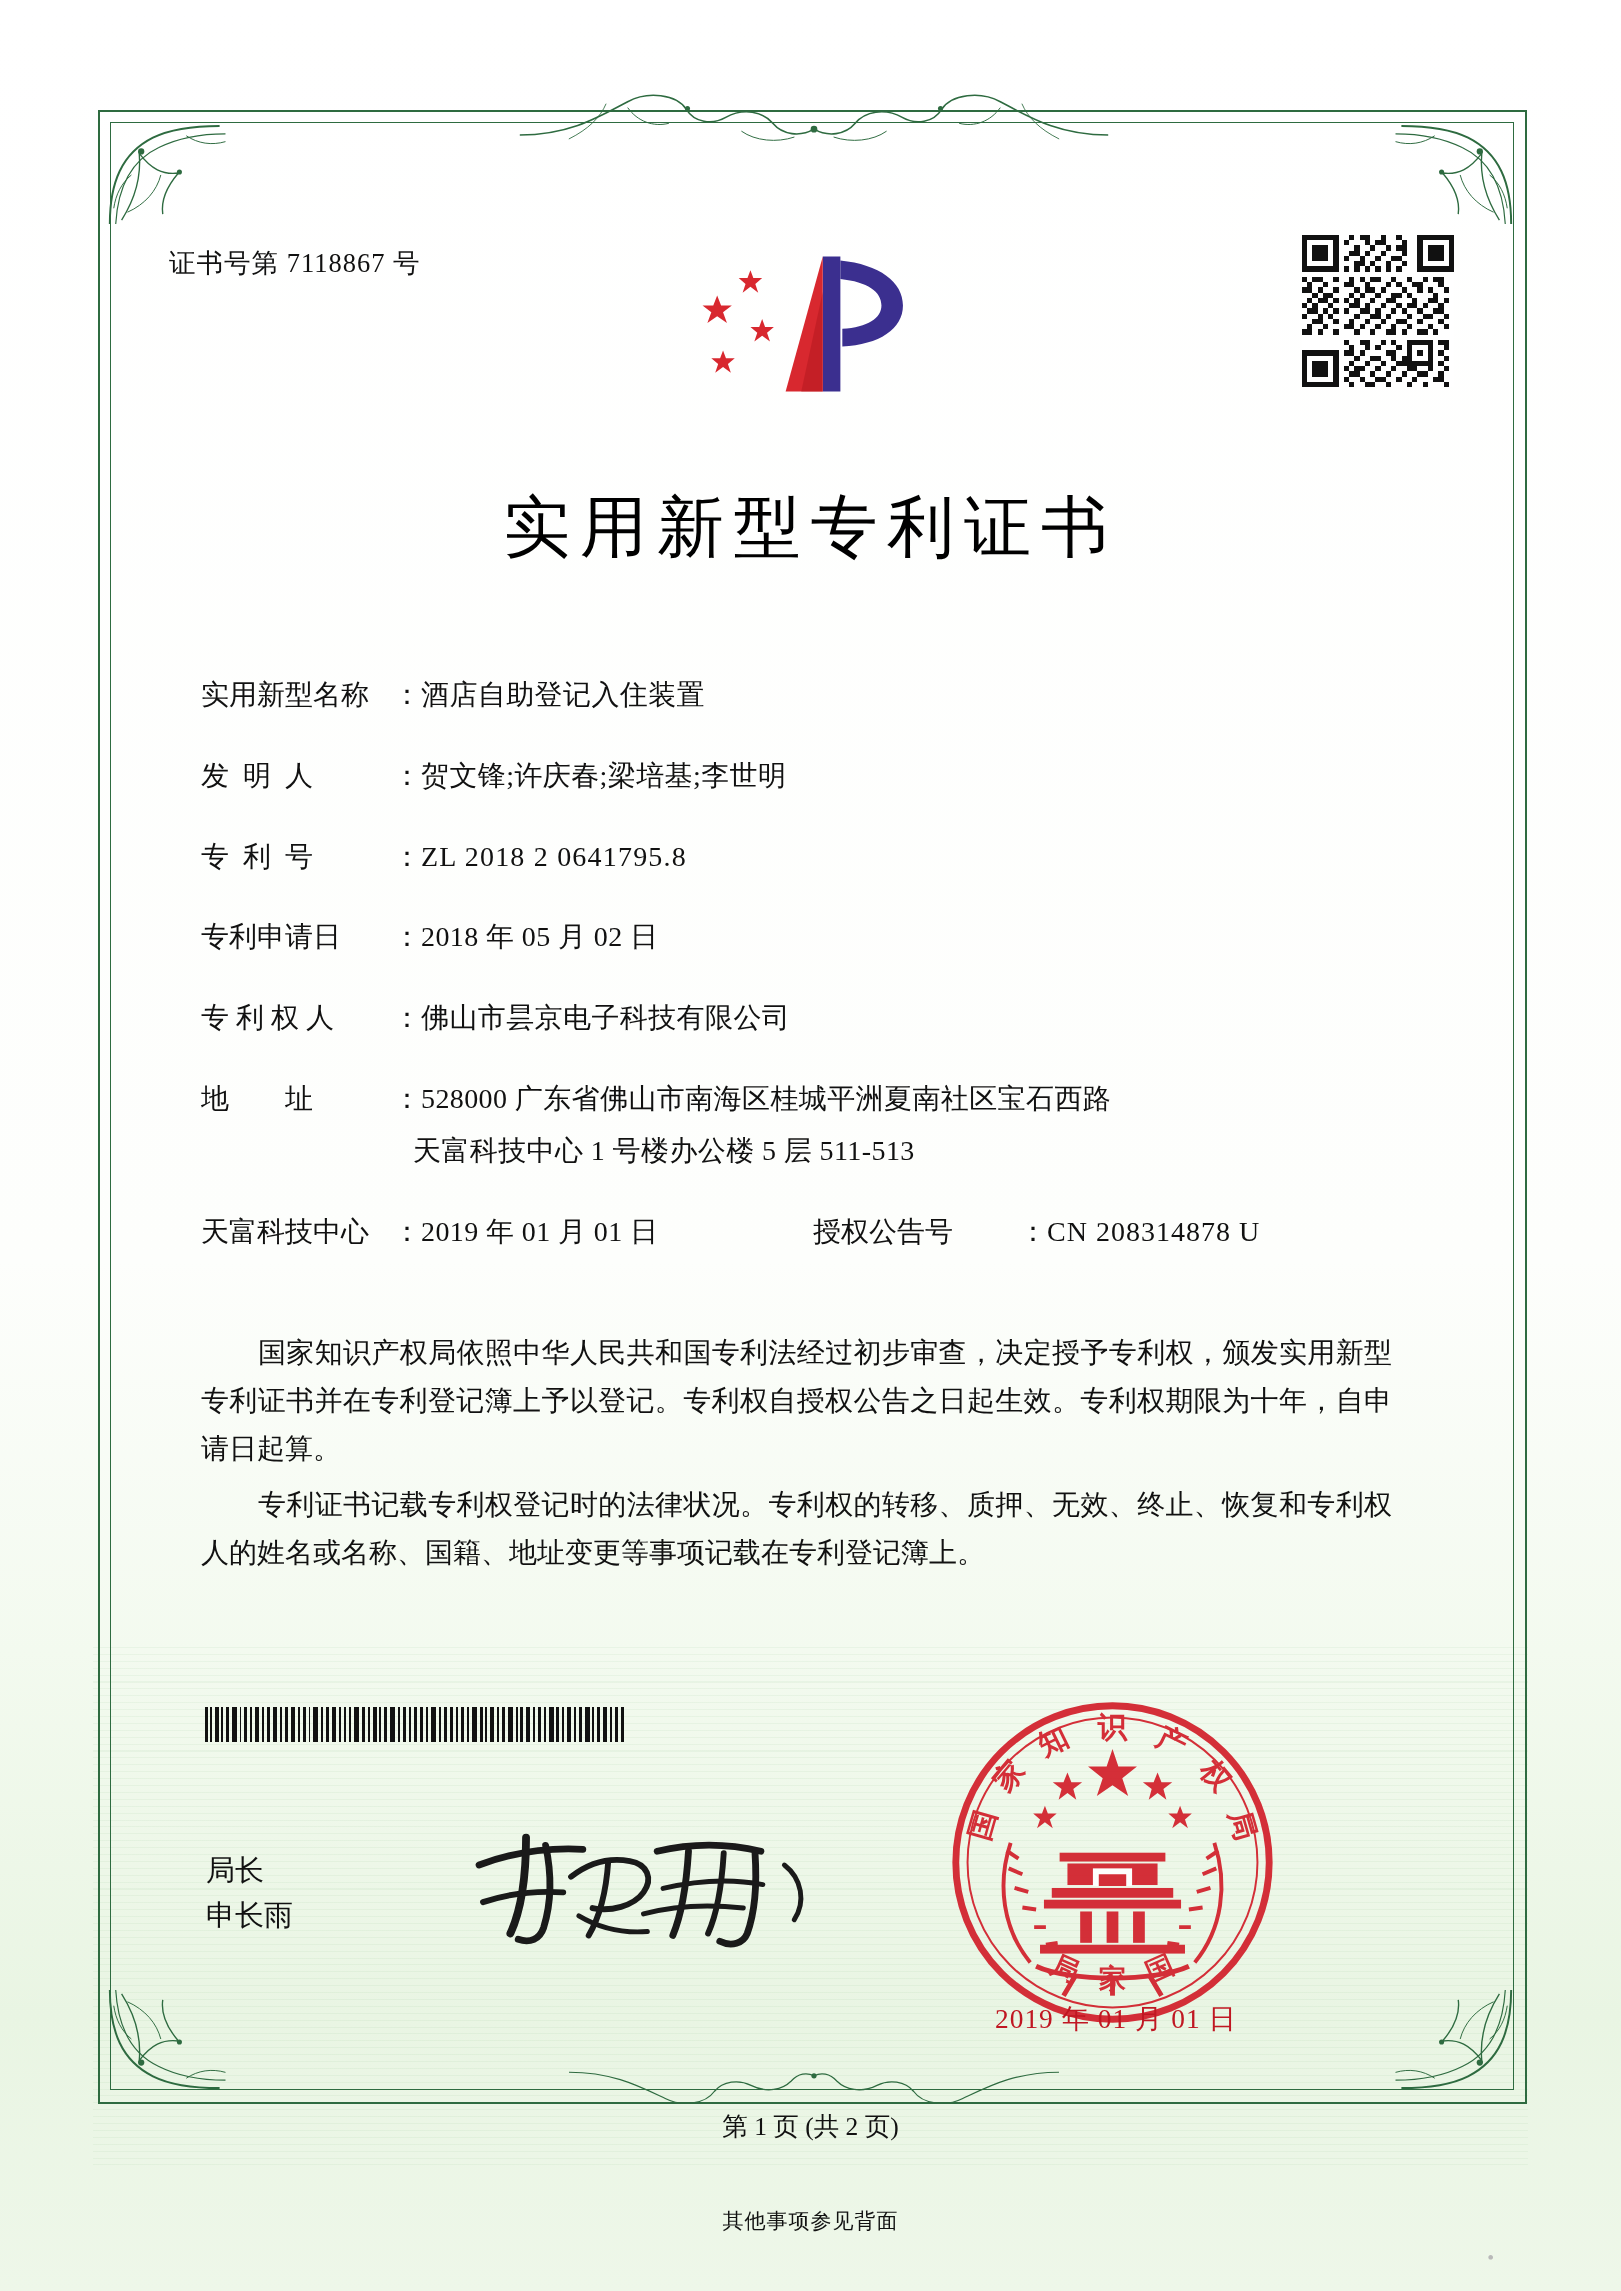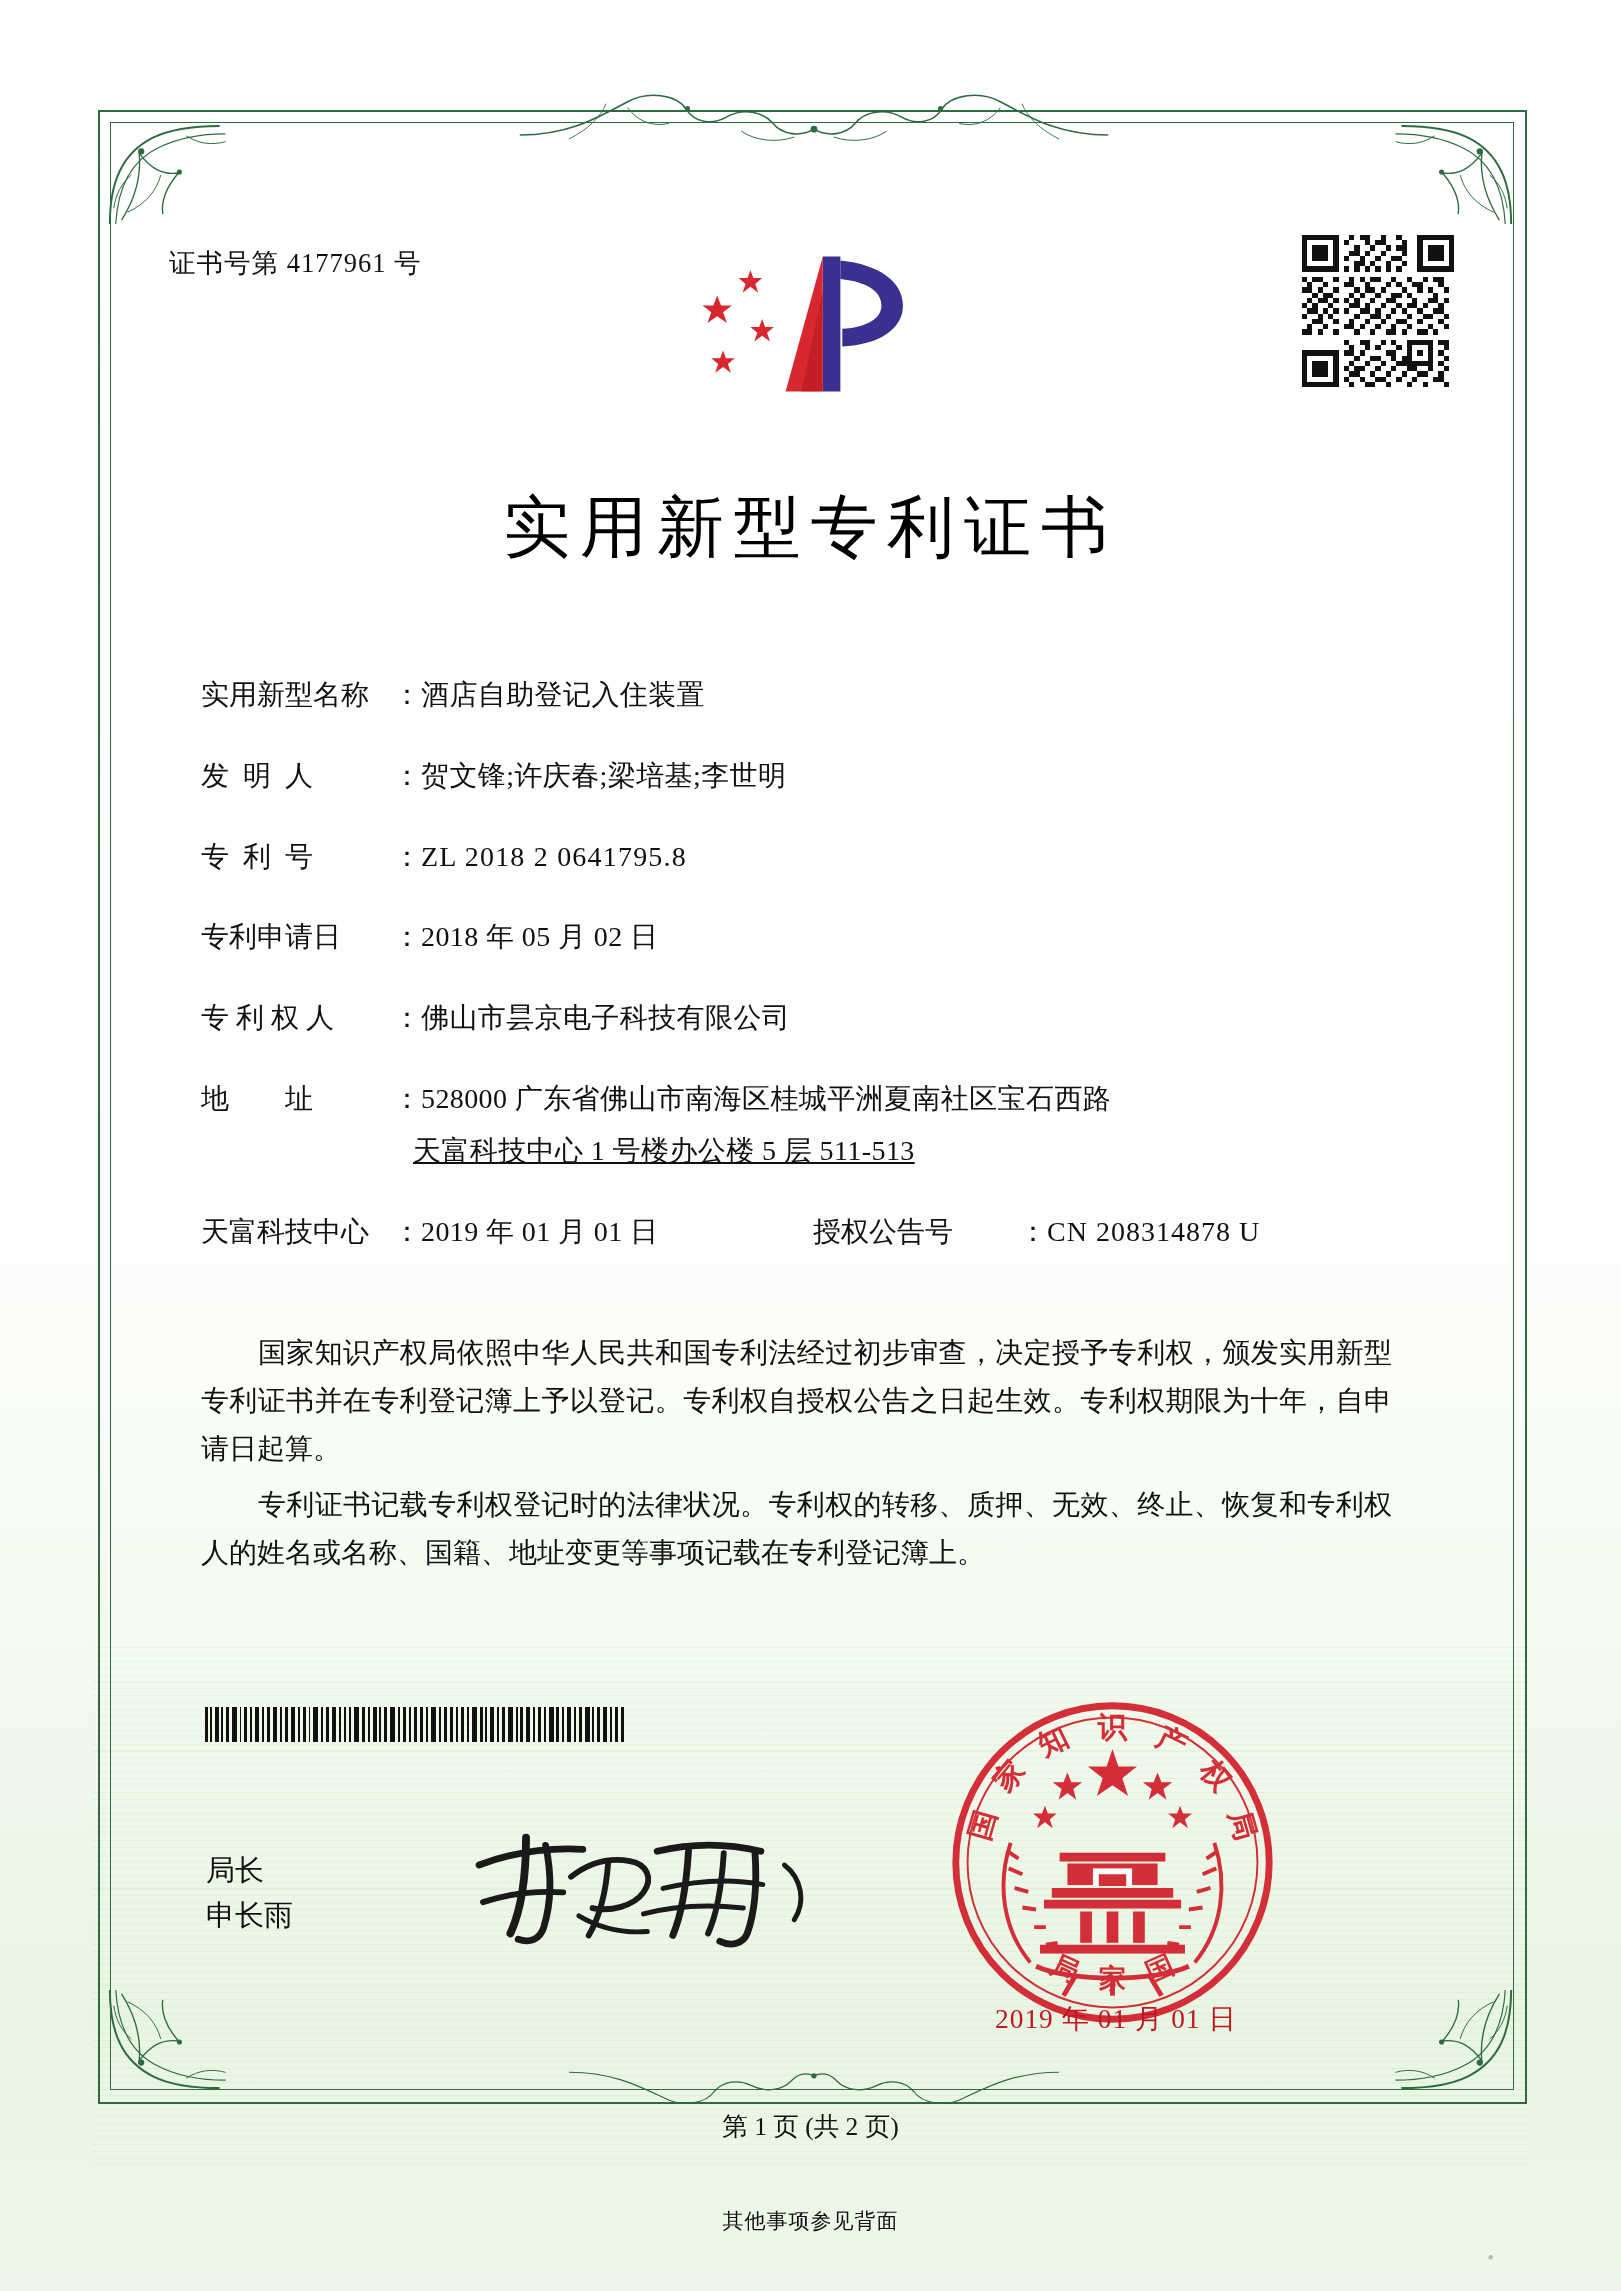--- a/index.html
+++ b/index.html
@@ -161,21 +161,20 @@
     font-family: "Liberation Serif", serif;
     letter-spacing: 1.2px;
   }
   .f-value2 {
     margin-left: 212px;
     font-size: 28px;
     letter-spacing: 0.4px;
     margin-top: -29px;
     margin-bottom: 43px;
     color: #111;
-    text-decoration: underline;
   }
 
   
   .field-row.two-col .second-label {
     flex: 0 0 206px;
     margin-left: 98px;
     white-space: pre;
   }
   .field-row.two-col .second-value {
     flex: 0 0 auto;
@@ -342,21 +341,21 @@
   </div>
 
   <div class="bottom-ornament">
     <svg viewBox="0 0 620 72" fill="none" stroke="currentColor" stroke-width="1.4">
       <path d="M30 58 C80 58 110 42 140 28 C160 18 186 22 196 36 C206 48 224 50 238 43 C256 34 274 38 284 48 C292 57 302 58 310 54"></path>
       <path d="M590 58 C540 58 510 42 480 28 C460 18 434 22 424 36 C414 48 396 50 382 43 C364 34 346 38 336 48 C328 57 318 58 310 54"></path>
       <circle cx="310" cy="54" r="3" fill="currentColor" stroke="none"></circle>
     </svg>
   </div>
 
-  <div class="cert-no">证书号第 4177961 号</div>
+  <div class="cert-no">证书号第 7118867 号</div>
 
   <div class="logo">
     <svg viewBox="0 0 280 180">
 
       <g fill="#d8282f">
         <polygon points="42,62 46,72 57,72 48,79 52,90 42,83 32,90 36,79 27,72 38,72"></polygon>
         <polygon points="76,36 79,44 88,44 81,50 84,59 76,53 68,59 71,50 64,44 73,44"></polygon>
         <polygon points="88,86 91,94 100,94 93,100 96,109 88,103 80,109 83,100 76,94 85,94"></polygon>
         <polygon points="48,118 51,126 60,126 53,132 56,141 48,135 40,141 43,132 36,126 45,126"></polygon>
       </g>

